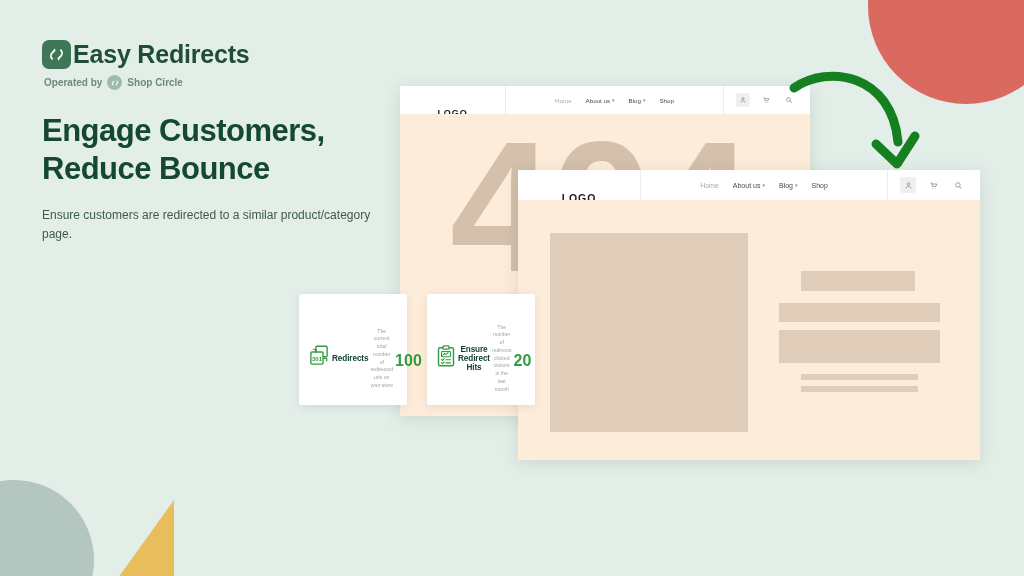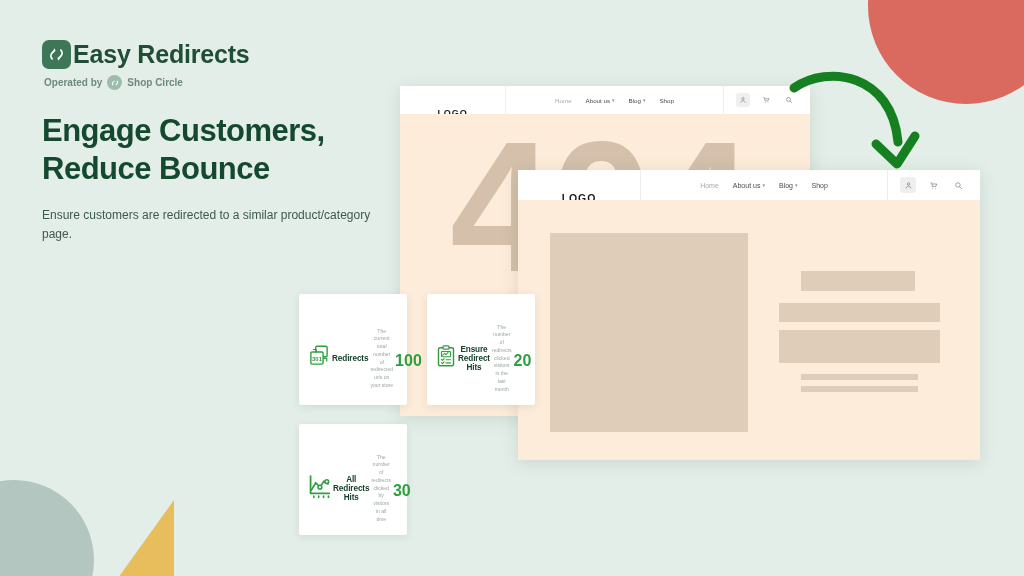--- a/index.html
+++ b/index.html
@@ -292,29 +292,15 @@
           <path d="M16 21h6" stroke="#2f9e3f" stroke-width="1.5" stroke-linecap="round"></path>
           <path d="M10 24.7l1.4 1.4 2.2-2.4" stroke="#2f9e3f" stroke-width="1.5" fill="none" stroke-linecap="round" stroke-linejoin="round"></path>
           <path d="M16 25.2h6" stroke="#2f9e3f" stroke-width="1.5" stroke-linecap="round"></path>
         </svg>
       </div>
       <div class="card-title">Ensure Redirect Hits</div>
       <div class="card-desc">The number of redirects clicked visitors in the last month</div>
       <div class="card-value">20</div>
     </div>
 
-    <div class="card">
-      <div class="card-icon">
-        <svg width="27" height="26" viewBox="0 0 32 32" aria-hidden="true">
-          <path d="M5 4v21h23" stroke="#2f9e3f" stroke-width="2.2" fill="none" stroke-linecap="round" stroke-linejoin="round"></path>
-          <path d="M6 21l5.5-9 5 5.5 5-7.5 5 3.5" stroke="#2f9e3f" stroke-width="2.1" fill="none" stroke-linecap="round" stroke-linejoin="round"></path>
-          <circle cx="16.5" cy="17.5" r="2.3" fill="#fff" stroke="#2f9e3f" stroke-width="1.9"></circle>
-          <circle cx="25" cy="10.5" r="2.3" fill="#fff" stroke="#2f9e3f" stroke-width="1.9"></circle>
-          <path d="M9 28.5v1.6M15 28.5v1.6M21 28.5v1.6M27 28.5v1.6" stroke="#2f9e3f" stroke-width="2" stroke-linecap="round"></path>
-        </svg>
-      </div>
-      <div class="card-title">All Redirects Hits</div>
-      <div class="card-desc">The number of redirects clicked by visitors in all time</div>
-      <div class="card-value">30</div>
-    </div>
 
   </div>
 </div>
 
 </body></html>

